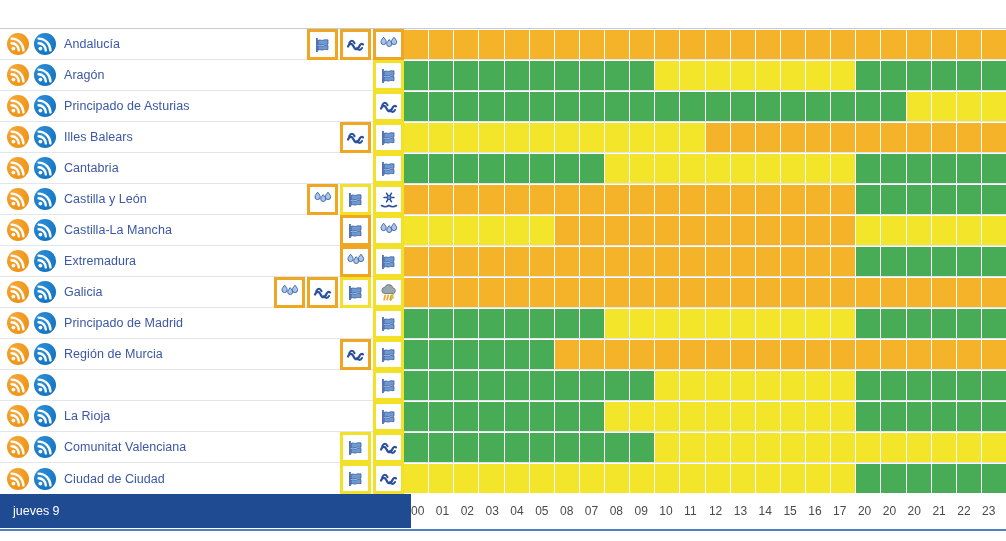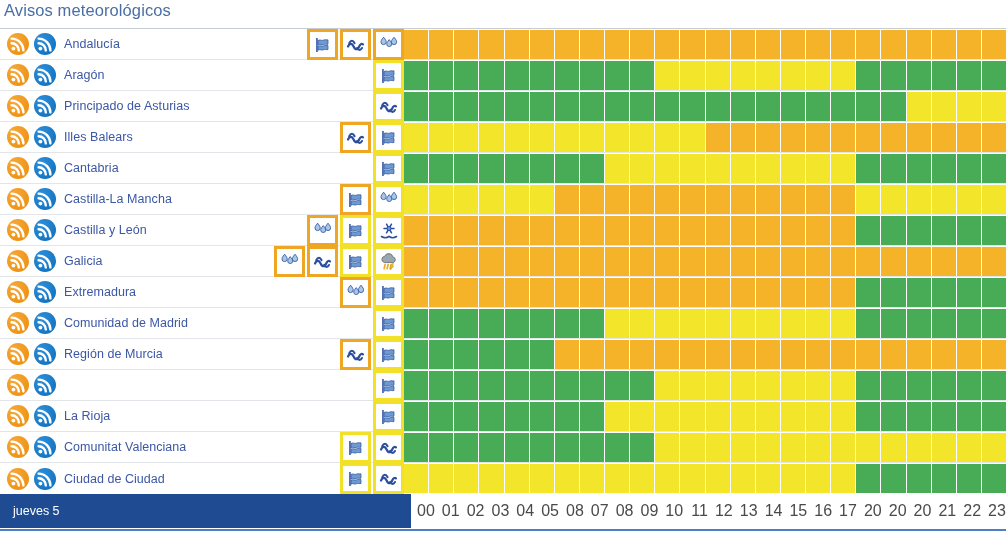--- a/index.html
+++ b/index.html
@@ -89,34 +89,33 @@
     display: flex; align-items: center;
     padding-left: 13px;
     color: #ffffff; font-size: 12.5px;
   }
   .hours {
     flex: 1 1 auto; display: flex; align-items: center;
     background: #fff; gap: 1px;
     border-left: 7px solid #1f4b93;
   }
   .hour {
-    flex: 1 1 0; text-align: right;
-    font-size: 16px; color: #4a4a4a;
+    flex: 1 1 0; text-align: left;
+    font-size: 12px; color: #4a4a4a;
   }
   .panel-bottom-rule {
     position: absolute; left: 0; bottom: 0; width: 1006px; height: 2px;
     background: #4e7fc4;
   }
 </style>
 </head>
 <body>
 
 <div id="app">
 
-  <div class="page-title">Avisos meteorológicos</div>
 
   <div class="panel">
     <div class="grid-wrap" id="grid-wrap">
         <div class="row">
           <div class="label-cell">
             <span class="rss-ico orange">
               <svg width="16" height="16" viewBox="0 0 16 16">
                 <circle cx="3.4" cy="12.6" r="1.9" fill="#fff"></circle>
                 <path d="M1.6 7.2a7.2 7.2 0 0 1 7.2 7.2" fill="none" stroke="#fff" stroke-width="2.4" stroke-linecap="round"></path>
                 <path d="M1.6 2.6a11.8 11.8 0 0 1 11.8 11.8" fill="none" stroke="#fff" stroke-width="2.4" stroke-linecap="round"></path>
@@ -413,20 +412,95 @@
                 <path d="M1.6 2.6a11.8 11.8 0 0 1 11.8 11.8" fill="none" stroke="#fff" stroke-width="2.4" stroke-linecap="round"></path>
               </svg>
             </span>
             <span class="rss-ico blue">
               <svg width="16" height="16" viewBox="0 0 16 16">
                 <circle cx="3.4" cy="12.6" r="1.9" fill="#fff"></circle>
                 <path d="M1.6 7.2a7.2 7.2 0 0 1 7.2 7.2" fill="none" stroke="#fff" stroke-width="2.4" stroke-linecap="round"></path>
                 <path d="M1.6 2.6a11.8 11.8 0 0 1 11.8 11.8" fill="none" stroke="#fff" stroke-width="2.4" stroke-linecap="round"></path>
               </svg>
             </span>
+            <span class="region-name">Castilla y León</span>
+            <div class="badges">
+              <div class="badge amber">
+                <svg width="20" height="20" viewBox="0 0 20 20">
+                  <path d="M4.6 2.2 c 2.21 2.72 2.635 3.74 2.635 4.76 a 2.635 2.635 0 0 1 -5.27 0 c 0 -1.02 0.425 -2.04 2.635 -4.76 z" fill="#a8c6e6" stroke="#2b4f9e" stroke-width=".8"></path>
+                  <path d="M10.2 4.6 c 2.08 2.5600000000000005 2.4800000000000004 3.5200000000000005 2.4800000000000004 4.4799999999999995 a 2.4800000000000004 2.4800000000000004 0 0 1 -4.960000000000001 0 c 0 -0.96 0.4 -1.92 2.4800000000000004 -4.4799999999999995 z" fill="#a8c6e6" stroke="#2b4f9e" stroke-width=".8"></path>
+                  <path d="M15 2.2 c 2.21 2.72 2.635 3.74 2.635 4.76 a 2.635 2.635 0 0 1 -5.27 0 c 0 -1.02 0.425 -2.04 2.635 -4.76 z" fill="#a8c6e6" stroke="#2b4f9e" stroke-width=".8"></path>
+                </svg>
+              </div>
+              <div class="badge yellow">
+                <svg width="20" height="20" viewBox="0 0 20 20">
+                  <rect x="3.2" y="3" width="1.5" height="14" fill="#2b4f9e"></rect>
+                  <path d="M5 5.5c2.2-1.4 3.6.6 5.6-.4 1.8-.9 3 .2 4.4-.3v4.4c-1.6.6-2.8-.6-4.5.3-2 1-3.4-1-5.5.4z" fill="#6d9bd1" stroke="#2b4f9e" stroke-width=".7"></path>
+                  <path d="M5 11.2c2.2-1.4 3.6.6 5.6-.4 1.8-.9 3 .2 4.4-.3v4c-1.6.6-2.8-.6-4.5.3-2 1-3.4-1-5.5.4z" fill="#6d9bd1" stroke="#2b4f9e" stroke-width=".7"></path>
+                </svg>
+              </div>
+              <div class="badge yellow">
+                <svg width="20" height="20" viewBox="0 0 20 20">
+                  <path d="M2.5 15.5c2.5 1.6 5 1.6 7.5 0 2.5 1.6 5 1.6 7.5 0" fill="none" stroke="#2b4f9e" stroke-width="1.6" stroke-linecap="round"></path>
+                  <g stroke="#2b4f9e" stroke-width="1.5" stroke-linecap="round">
+                    <line x1="10" y1="7.5" x2="15.00" y2="7.50"></line>
+                    <line x1="10" y1="7.5" x2="12.50" y2="11.83"></line>
+                    <line x1="10" y1="7.5" x2="7.50" y2="11.83"></line>
+                    <line x1="10" y1="7.5" x2="5.00" y2="7.50"></line>
+                    <line x1="10" y1="7.5" x2="7.50" y2="3.17"></line>
+                    <line x1="10" y1="7.5" x2="12.50" y2="3.17"></line>
+                  </g>
+                  <circle cx="10" cy="7.5" r="2" fill="#6d9bd1" stroke="#2b4f9e" stroke-width="1"></circle>
+                </svg>
+              </div>
+            </div>
+          </div>
+          <div class="cells">
+            <div class="cell" title="00" style="background: rgb(245, 179, 42);"></div>
+            <div class="cell" title="01" style="background: rgb(245, 179, 42);"></div>
+            <div class="cell" title="02" style="background: rgb(245, 179, 42);"></div>
+            <div class="cell" title="03" style="background: rgb(245, 179, 42);"></div>
+            <div class="cell" title="04" style="background: rgb(245, 179, 42);"></div>
+            <div class="cell" title="05" style="background: rgb(245, 179, 42);"></div>
+            <div class="cell" title="06" style="background: rgb(245, 179, 42);"></div>
+            <div class="cell" title="07" style="background: rgb(245, 179, 42);"></div>
+            <div class="cell" title="08" style="background: rgb(245, 179, 42);"></div>
+            <div class="cell" title="09" style="background: rgb(245, 179, 42);"></div>
+            <div class="cell" title="10" style="background: rgb(245, 179, 42);"></div>
+            <div class="cell" title="11" style="background: rgb(245, 179, 42);"></div>
+            <div class="cell" title="12" style="background: rgb(245, 179, 42);"></div>
+            <div class="cell" title="13" style="background: rgb(245, 179, 42);"></div>
+            <div class="cell" title="14" style="background: rgb(245, 179, 42);"></div>
+            <div class="cell" title="15" style="background: rgb(245, 179, 42);"></div>
+            <div class="cell" title="16" style="background: rgb(245, 179, 42);"></div>
+            <div class="cell" title="17" style="background: rgb(245, 179, 42);"></div>
+            <div class="cell" title="18" style="background: rgb(72, 171, 85);"></div>
+            <div class="cell" title="19" style="background: rgb(72, 171, 85);"></div>
+            <div class="cell" title="20" style="background: rgb(72, 171, 85);"></div>
+            <div class="cell" title="21" style="background: rgb(72, 171, 85);"></div>
+            <div class="cell" title="22" style="background: rgb(72, 171, 85);"></div>
+            <div class="cell" title="23" style="background: rgb(72, 171, 85);"></div>
+          </div>
+        </div>
+        <div class="row">
+          <div class="label-cell">
+            <span class="rss-ico orange">
+              <svg width="16" height="16" viewBox="0 0 16 16">
+                <circle cx="3.4" cy="12.6" r="1.9" fill="#fff"></circle>
+                <path d="M1.6 7.2a7.2 7.2 0 0 1 7.2 7.2" fill="none" stroke="#fff" stroke-width="2.4" stroke-linecap="round"></path>
+                <path d="M1.6 2.6a11.8 11.8 0 0 1 11.8 11.8" fill="none" stroke="#fff" stroke-width="2.4" stroke-linecap="round"></path>
+              </svg>
+            </span>
+            <span class="rss-ico blue">
+              <svg width="16" height="16" viewBox="0 0 16 16">
+                <circle cx="3.4" cy="12.6" r="1.9" fill="#fff"></circle>
+                <path d="M1.6 7.2a7.2 7.2 0 0 1 7.2 7.2" fill="none" stroke="#fff" stroke-width="2.4" stroke-linecap="round"></path>
+                <path d="M1.6 2.6a11.8 11.8 0 0 1 11.8 11.8" fill="none" stroke="#fff" stroke-width="2.4" stroke-linecap="round"></path>
+              </svg>
+            </span>
             <span class="region-name">Castilla-La Mancha</span>
             <div class="badges">
               <div class="badge amber">
                 <svg width="20" height="20" viewBox="0 0 20 20">
                   <rect x="3.2" y="3" width="1.5" height="14" fill="#2b4f9e"></rect>
                   <path d="M5 5.5c2.2-1.4 3.6.6 5.6-.4 1.8-.9 3 .2 4.4-.3v4.4c-1.6.6-2.8-.6-4.5.3-2 1-3.4-1-5.5.4z" fill="#6d9bd1" stroke="#2b4f9e" stroke-width=".7"></path>
                   <path d="M5 11.2c2.2-1.4 3.6.6 5.6-.4 1.8-.9 3 .2 4.4-.3v4c-1.6.6-2.8-.6-4.5.3-2 1-3.4-1-5.5.4z" fill="#6d9bd1" stroke="#2b4f9e" stroke-width=".7"></path>
                 </svg>
               </div>
               <div class="badge yellow">
@@ -474,48 +548,34 @@
                 <path d="M1.6 2.6a11.8 11.8 0 0 1 11.8 11.8" fill="none" stroke="#fff" stroke-width="2.4" stroke-linecap="round"></path>
               </svg>
             </span>
             <span class="rss-ico blue">
               <svg width="16" height="16" viewBox="0 0 16 16">
                 <circle cx="3.4" cy="12.6" r="1.9" fill="#fff"></circle>
                 <path d="M1.6 7.2a7.2 7.2 0 0 1 7.2 7.2" fill="none" stroke="#fff" stroke-width="2.4" stroke-linecap="round"></path>
                 <path d="M1.6 2.6a11.8 11.8 0 0 1 11.8 11.8" fill="none" stroke="#fff" stroke-width="2.4" stroke-linecap="round"></path>
               </svg>
             </span>
-            <span class="region-name">Castilla y León</span>
+            <span class="region-name">Extremadura</span>
             <div class="badges">
               <div class="badge amber">
                 <svg width="20" height="20" viewBox="0 0 20 20">
                   <path d="M4.6 2.2 c 2.21 2.72 2.635 3.74 2.635 4.76 a 2.635 2.635 0 0 1 -5.27 0 c 0 -1.02 0.425 -2.04 2.635 -4.76 z" fill="#a8c6e6" stroke="#2b4f9e" stroke-width=".8"></path>
                   <path d="M10.2 4.6 c 2.08 2.5600000000000005 2.4800000000000004 3.5200000000000005 2.4800000000000004 4.4799999999999995 a 2.4800000000000004 2.4800000000000004 0 0 1 -4.960000000000001 0 c 0 -0.96 0.4 -1.92 2.4800000000000004 -4.4799999999999995 z" fill="#a8c6e6" stroke="#2b4f9e" stroke-width=".8"></path>
                   <path d="M15 2.2 c 2.21 2.72 2.635 3.74 2.635 4.76 a 2.635 2.635 0 0 1 -5.27 0 c 0 -1.02 0.425 -2.04 2.635 -4.76 z" fill="#a8c6e6" stroke="#2b4f9e" stroke-width=".8"></path>
                 </svg>
               </div>
               <div class="badge yellow">
                 <svg width="20" height="20" viewBox="0 0 20 20">
                   <rect x="3.2" y="3" width="1.5" height="14" fill="#2b4f9e"></rect>
                   <path d="M5 5.5c2.2-1.4 3.6.6 5.6-.4 1.8-.9 3 .2 4.4-.3v4.4c-1.6.6-2.8-.6-4.5.3-2 1-3.4-1-5.5.4z" fill="#6d9bd1" stroke="#2b4f9e" stroke-width=".7"></path>
                   <path d="M5 11.2c2.2-1.4 3.6.6 5.6-.4 1.8-.9 3 .2 4.4-.3v4c-1.6.6-2.8-.6-4.5.3-2 1-3.4-1-5.5.4z" fill="#6d9bd1" stroke="#2b4f9e" stroke-width=".7"></path>
-                </svg>
-              </div>
-              <div class="badge yellow">
-                <svg width="20" height="20" viewBox="0 0 20 20">
-                  <path d="M2.5 15.5c2.5 1.6 5 1.6 7.5 0 2.5 1.6 5 1.6 7.5 0" fill="none" stroke="#2b4f9e" stroke-width="1.6" stroke-linecap="round"></path>
-                  <g stroke="#2b4f9e" stroke-width="1.5" stroke-linecap="round">
-                    <line x1="10" y1="7.5" x2="15.00" y2="7.50"></line>
-                    <line x1="10" y1="7.5" x2="12.50" y2="11.83"></line>
-                    <line x1="10" y1="7.5" x2="7.50" y2="11.83"></line>
-                    <line x1="10" y1="7.5" x2="5.00" y2="7.50"></line>
-                    <line x1="10" y1="7.5" x2="7.50" y2="3.17"></line>
-                    <line x1="10" y1="7.5" x2="12.50" y2="3.17"></line>
-                  </g>
-                  <circle cx="10" cy="7.5" r="2" fill="#6d9bd1" stroke="#2b4f9e" stroke-width="1"></circle>
                 </svg>
               </div>
             </div>
           </div>
           <div class="cells">
             <div class="cell" title="00" style="background: rgb(245, 179, 42);"></div>
             <div class="cell" title="01" style="background: rgb(245, 179, 42);"></div>
             <div class="cell" title="02" style="background: rgb(245, 179, 42);"></div>
             <div class="cell" title="03" style="background: rgb(245, 179, 42);"></div>
             <div class="cell" title="04" style="background: rgb(245, 179, 42);"></div>
@@ -624,82 +684,21 @@
                 <path d="M1.6 2.6a11.8 11.8 0 0 1 11.8 11.8" fill="none" stroke="#fff" stroke-width="2.4" stroke-linecap="round"></path>
               </svg>
             </span>
             <span class="rss-ico blue">
               <svg width="16" height="16" viewBox="0 0 16 16">
                 <circle cx="3.4" cy="12.6" r="1.9" fill="#fff"></circle>
                 <path d="M1.6 7.2a7.2 7.2 0 0 1 7.2 7.2" fill="none" stroke="#fff" stroke-width="2.4" stroke-linecap="round"></path>
                 <path d="M1.6 2.6a11.8 11.8 0 0 1 11.8 11.8" fill="none" stroke="#fff" stroke-width="2.4" stroke-linecap="round"></path>
               </svg>
             </span>
-            <span class="region-name">Extremadura</span>
-            <div class="badges">
-              <div class="badge amber">
-                <svg width="20" height="20" viewBox="0 0 20 20">
-                  <path d="M4.6 2.2 c 2.21 2.72 2.635 3.74 2.635 4.76 a 2.635 2.635 0 0 1 -5.27 0 c 0 -1.02 0.425 -2.04 2.635 -4.76 z" fill="#a8c6e6" stroke="#2b4f9e" stroke-width=".8"></path>
-                  <path d="M10.2 4.6 c 2.08 2.5600000000000005 2.4800000000000004 3.5200000000000005 2.4800000000000004 4.4799999999999995 a 2.4800000000000004 2.4800000000000004 0 0 1 -4.960000000000001 0 c 0 -0.96 0.4 -1.92 2.4800000000000004 -4.4799999999999995 z" fill="#a8c6e6" stroke="#2b4f9e" stroke-width=".8"></path>
-                  <path d="M15 2.2 c 2.21 2.72 2.635 3.74 2.635 4.76 a 2.635 2.635 0 0 1 -5.27 0 c 0 -1.02 0.425 -2.04 2.635 -4.76 z" fill="#a8c6e6" stroke="#2b4f9e" stroke-width=".8"></path>
-                </svg>
-              </div>
-              <div class="badge yellow">
-                <svg width="20" height="20" viewBox="0 0 20 20">
-                  <rect x="3.2" y="3" width="1.5" height="14" fill="#2b4f9e"></rect>
-                  <path d="M5 5.5c2.2-1.4 3.6.6 5.6-.4 1.8-.9 3 .2 4.4-.3v4.4c-1.6.6-2.8-.6-4.5.3-2 1-3.4-1-5.5.4z" fill="#6d9bd1" stroke="#2b4f9e" stroke-width=".7"></path>
-                  <path d="M5 11.2c2.2-1.4 3.6.6 5.6-.4 1.8-.9 3 .2 4.4-.3v4c-1.6.6-2.8-.6-4.5.3-2 1-3.4-1-5.5.4z" fill="#6d9bd1" stroke="#2b4f9e" stroke-width=".7"></path>
-                </svg>
-              </div>
-            </div>
-          </div>
-          <div class="cells">
-            <div class="cell" title="00" style="background: rgb(245, 179, 42);"></div>
-            <div class="cell" title="01" style="background: rgb(245, 179, 42);"></div>
-            <div class="cell" title="02" style="background: rgb(245, 179, 42);"></div>
-            <div class="cell" title="03" style="background: rgb(245, 179, 42);"></div>
-            <div class="cell" title="04" style="background: rgb(245, 179, 42);"></div>
-            <div class="cell" title="05" style="background: rgb(245, 179, 42);"></div>
-            <div class="cell" title="06" style="background: rgb(245, 179, 42);"></div>
-            <div class="cell" title="07" style="background: rgb(245, 179, 42);"></div>
-            <div class="cell" title="08" style="background: rgb(245, 179, 42);"></div>
-            <div class="cell" title="09" style="background: rgb(245, 179, 42);"></div>
-            <div class="cell" title="10" style="background: rgb(245, 179, 42);"></div>
-            <div class="cell" title="11" style="background: rgb(245, 179, 42);"></div>
-            <div class="cell" title="12" style="background: rgb(245, 179, 42);"></div>
-            <div class="cell" title="13" style="background: rgb(245, 179, 42);"></div>
-            <div class="cell" title="14" style="background: rgb(245, 179, 42);"></div>
-            <div class="cell" title="15" style="background: rgb(245, 179, 42);"></div>
-            <div class="cell" title="16" style="background: rgb(245, 179, 42);"></div>
-            <div class="cell" title="17" style="background: rgb(245, 179, 42);"></div>
-            <div class="cell" title="18" style="background: rgb(72, 171, 85);"></div>
-            <div class="cell" title="19" style="background: rgb(72, 171, 85);"></div>
-            <div class="cell" title="20" style="background: rgb(72, 171, 85);"></div>
-            <div class="cell" title="21" style="background: rgb(72, 171, 85);"></div>
-            <div class="cell" title="22" style="background: rgb(72, 171, 85);"></div>
-            <div class="cell" title="23" style="background: rgb(72, 171, 85);"></div>
-          </div>
-        </div>
-        <div class="row">
-          <div class="label-cell">
-            <span class="rss-ico orange">
-              <svg width="16" height="16" viewBox="0 0 16 16">
-                <circle cx="3.4" cy="12.6" r="1.9" fill="#fff"></circle>
-                <path d="M1.6 7.2a7.2 7.2 0 0 1 7.2 7.2" fill="none" stroke="#fff" stroke-width="2.4" stroke-linecap="round"></path>
-                <path d="M1.6 2.6a11.8 11.8 0 0 1 11.8 11.8" fill="none" stroke="#fff" stroke-width="2.4" stroke-linecap="round"></path>
-              </svg>
-            </span>
-            <span class="rss-ico blue">
-              <svg width="16" height="16" viewBox="0 0 16 16">
-                <circle cx="3.4" cy="12.6" r="1.9" fill="#fff"></circle>
-                <path d="M1.6 7.2a7.2 7.2 0 0 1 7.2 7.2" fill="none" stroke="#fff" stroke-width="2.4" stroke-linecap="round"></path>
-                <path d="M1.6 2.6a11.8 11.8 0 0 1 11.8 11.8" fill="none" stroke="#fff" stroke-width="2.4" stroke-linecap="round"></path>
-              </svg>
-            </span>
-            <span class="region-name">Comunidad de Madrid</span>
+            <span class="region-name">Principado de Madrid</span>
             <div class="badges">
               <div class="badge yellow">
                 <svg width="20" height="20" viewBox="0 0 20 20">
                   <rect x="3.2" y="3" width="1.5" height="14" fill="#2b4f9e"></rect>
                   <path d="M5 5.5c2.2-1.4 3.6.6 5.6-.4 1.8-.9 3 .2 4.4-.3v4.4c-1.6.6-2.8-.6-4.5.3-2 1-3.4-1-5.5.4z" fill="#6d9bd1" stroke="#2b4f9e" stroke-width=".7"></path>
                   <path d="M5 11.2c2.2-1.4 3.6.6 5.6-.4 1.8-.9 3 .2 4.4-.3v4c-1.6.6-2.8-.6-4.5.3-2 1-3.4-1-5.5.4z" fill="#6d9bd1" stroke="#2b4f9e" stroke-width=".7"></path>
                 </svg>
               </div>
             </div>
           </div>
@@ -1017,21 +1016,21 @@
             <div class="cell" title="20" style="background: rgb(72, 171, 85);"></div>
             <div class="cell" title="21" style="background: rgb(72, 171, 85);"></div>
             <div class="cell" title="22" style="background: rgb(72, 171, 85);"></div>
             <div class="cell" title="23" style="background: rgb(72, 171, 85);"></div>
           </div>
         </div>
       </div>
 
     <div class="footer">
       <div class="date-bar">
-        <span>jueves 5</span>
+        <span>jueves 9</span>
       </div>
       <div class="hours" id="hours-row">
           <div class="hour">00</div>
           <div class="hour">01</div>
           <div class="hour">02</div>
           <div class="hour">03</div>
           <div class="hour">04</div>
           <div class="hour">05</div>
           <div class="hour">08</div>
           <div class="hour">07</div>

